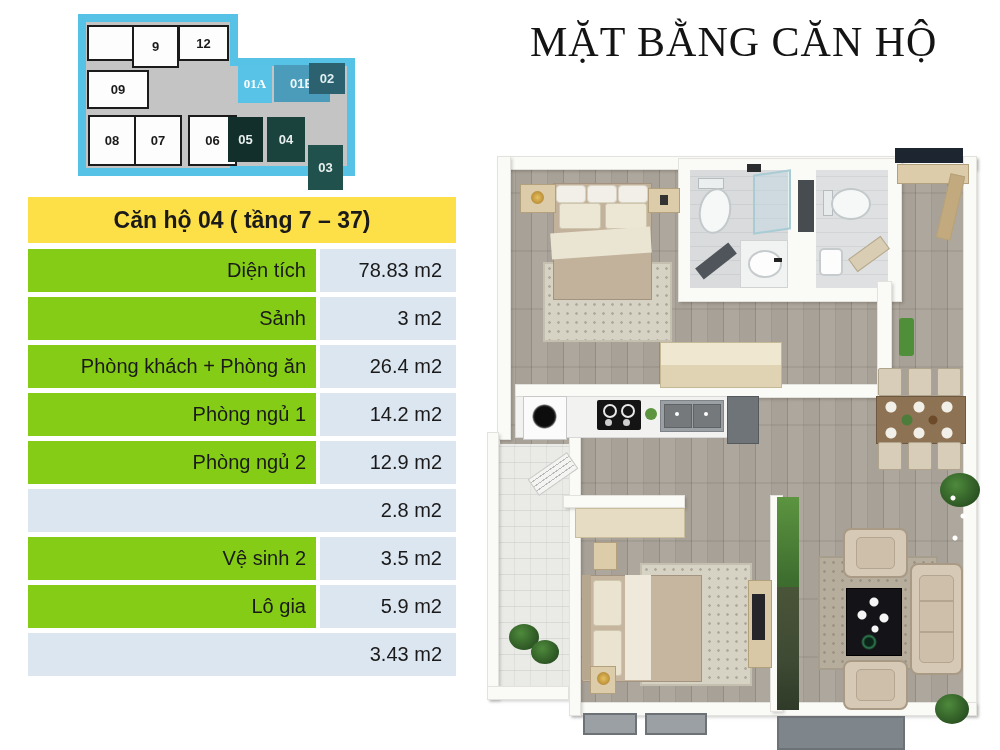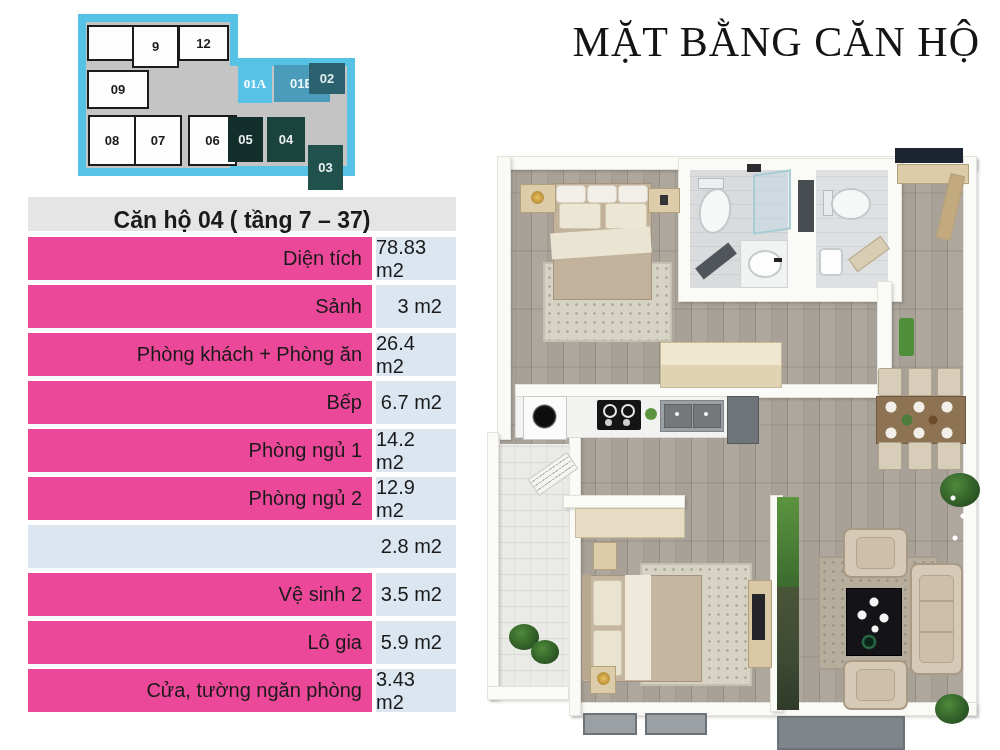--- a/index.html
+++ b/index.html
@@ -2,41 +2,41 @@
 <html><head>
 <meta charset="utf-8">
 <style>
   html,body{margin:0;padding:0;background:#fff;}
   #stage{position:relative;width:1000px;height:750px;background:#fff;overflow:hidden;
          font-family:"Liberation Sans","DejaVu Sans",sans-serif;color:#1a1a1a;}
   .abs{position:absolute;}
 
   
   .main-title{font-family:"Liberation Serif","DejaVu Serif",serif;font-size:42px;
-              letter-spacing:1px;color:#141414;text-align:right;white-space:nowrap;}
+              letter-spacing:1px;color:#141414;text-align:left;white-space:nowrap;}
 
   
   .blue{background:#55c2e6;}
   .gray{background:#c4c4c4;}
   .ucell{position:absolute;display:flex;align-items:center;justify-content:center;
          font-size:13px;font-weight:bold;}
   .ucell.white{background:#fdfdfd;border:2px solid #1b1b1b;color:#1b1b1b;}
   .ucell.c01A{background:#58c3e6;color:#fff;}
   .ucell.c01B{background:#4a9cba;color:#eaf6fa;}
   .ucell.c02{background:#2c6270;color:#dfeef2;}
   .ucell.c05{background:#122f2b;color:#e8efee;}
   .ucell.c04{background:#1a433e;color:#e8efee;}
   .ucell.c03{background:#20514c;color:#e8efee;margin-top:28px;}
 
   
   .tbl{width:428px;}
-  .tbl-header{height:34px;line-height:46px;background:#e5e5e5;text-align:center;
+  .tbl-header{height:46px;line-height:46px;background:#fde047;text-align:center;
               font-size:23px;font-weight:bold;margin-bottom:6px;}
   .tbl-row{display:flex;height:43px;margin-bottom:5px;gap:4px;font-size:20px;}
-  .tbl-label{width:344px;background:#ec4899;display:flex;align-items:center;
+  .tbl-label{width:288px;background:#84cc16;display:flex;align-items:center;
              justify-content:flex-end;padding-right:10px;box-sizing:border-box;}
   .tbl-value{flex:1;background:#dce6f1;display:flex;align-items:center;
              justify-content:flex-end;padding-right:14px;box-sizing:border-box;}
 
   
   .wall{background:#fafaf7;box-shadow:inset 0 0 0 1px #e4e2dd,1.5px 1.5px 3px rgba(0,0,0,.18);}
   .wood{background:
       repeating-linear-gradient(0deg, rgba(0,0,0,.06) 0 2px, transparent 2px 58px),
       repeating-linear-gradient(90deg,#aea79d 0 15px,#a0998f 15px 16px,#a8a197 16px 31px,#948d83 31px 32px);}
   .tile{background:
@@ -92,44 +92,39 @@
     </div>
     <div class="tbl-row">
       <div class="tbl-label">Sảnh</div>
       <div class="tbl-value">3 m2</div>
     </div>
     <div class="tbl-row">
       <div class="tbl-label">Phòng khách + Phòng ăn</div>
       <div class="tbl-value">26.4 m2</div>
     </div>
     <div class="tbl-row">
-      <div class="tbl-label">Bếp</div>
-      <div class="tbl-value">6.7 m2</div>
-    </div>
-    <div class="tbl-row">
       <div class="tbl-label">Phòng ngủ 1</div>
       <div class="tbl-value">14.2 m2</div>
     </div>
     <div class="tbl-row">
       <div class="tbl-label">Phòng ngủ 2</div>
       <div class="tbl-value">12.9 m2</div>
     </div>
     <div class="tbl-row">
       <div class="tbl-value">2.8 m2</div>
     </div>
     <div class="tbl-row">
       <div class="tbl-label">Vệ sinh 2</div>
       <div class="tbl-value">3.5 m2</div>
     </div>
     <div class="tbl-row">
       <div class="tbl-label">Lô gia</div>
       <div class="tbl-value">5.9 m2</div>
     </div>
     <div class="tbl-row">
-      <div class="tbl-label">Cửa, tường ngăn phòng</div>
       <div class="tbl-value">3.43 m2</div>
     </div>
   </div>
 
   <div class="abs" style="left:485px;top:148px;width:515px;height:602px;">
 
     <div class="abs wood" style="left:15px;top:12px;width:477px;height:556px;"></div>
 
     <div class="abs tile" style="left:14px;top:296px;width:70px;height:242px;"></div>
 

